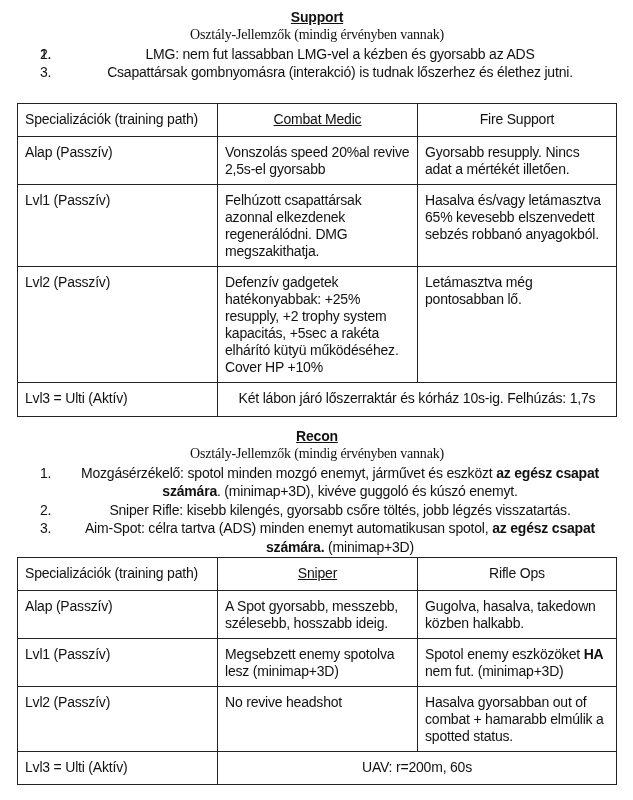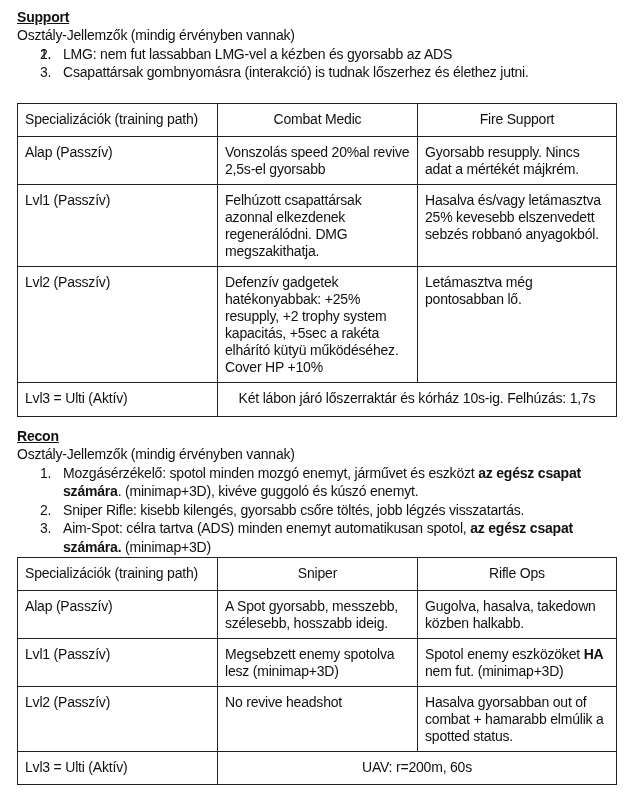--- a/index.html
+++ b/index.html
@@ -1,39 +1,39 @@
 <!DOCTYPE html>
 <html><head>
 <meta charset="utf-8">
 <style>
   html, body { margin: 0; padding: 0; background: #ffffff; }
   body {
     width: 633px; height: 800px; position: relative; overflow: hidden;
     font-family: "Liberation Sans", sans-serif;
     font-size: 14px; color: #111; letter-spacing: -0.2px;
   }
-  .section { position: absolute; left: 17px; width: 600px; }
+  .section { position: absolute; left: 17px; width: 600px; text-align: center; }
   .heading {
     font-weight: bold; text-decoration: underline; line-height: 18px; height: 18px;
   }
-  .subtitle { line-height: 18.5px; }
+  .subtitle { line-height: 18.5px; font-family: Liberation Serif, serif; }
   ol.features { margin: 0; padding: 0; list-style: none; }
   ol.features li { position: relative; padding-left: 46px; line-height: 18.5px; }
   ol.features li .num { position: absolute; left: 23px; top: 0; }
   b { font-weight: bold; }
   table.spec {
     position: absolute; left: 17px; border-collapse: collapse; table-layout: fixed;
     width: 599px;
   }
   table.spec td {
     border: 1px solid #222; vertical-align: top; padding: 7px 7px 6px 7px;
     line-height: 17px; font-size: 14px;
   }
   table.spec td.c1 { width: 185px; }
-  table.spec td.c2 { width: 185px; }
+  table.spec td.c2 { width: 185px; text-decoration: underline; }
   table.spec td.c3 { width: 184px; }
   table.spec tr.hdr td.col-title { text-align: center; }
   table.spec td.merged { text-align: center; margin-top: 28px; }
 </style>
 </head>
 <body>
 
 <div class="section" style="top:8px;">
   <div class="heading">Support</div>
   <div class="subtitle">Osztály-Jellemzők (mindig érvényben vannak)</div>
@@ -47,26 +47,26 @@
 <table class="spec" style="top:103px;">
   <tbody>
       <tr class="hdr" style="height:33px;">
     <td class="c1">Specializációk (training path)</td>
     <td class="c2 col-title">Combat Medic</td>
     <td class="c3 col-title">Fire Support</td>
   </tr>
   <tr style="height:47px;">
     <td>Alap (Passzív)</td>
     <td>Vonszolás speed 20%al revive 2,5s-el gyorsabb</td>
-    <td>Gyorsabb resupply. Nincs adat a mértékét májkrém.</td>
+    <td>Gyorsabb resupply. Nincs adat a mértékét illetően.</td>
   </tr>
   <tr style="height:79px;">
     <td>Lvl1 (Passzív)</td>
     <td>Felhúzott csapattársak azonnal elkezdenek regenerálódni. DMG megszakithatja.</td>
-    <td>Hasalva és/vagy letámasztva 25% kevesebb elszenvedett sebzés robbanó anyagokból.</td>
+    <td>Hasalva és/vagy letámasztva 65% kevesebb elszenvedett sebzés robbanó anyagokból.</td>
   </tr>
   <tr style="height:111px;">
     <td>Lvl2 (Passzív)</td>
     <td>Defenzív gadgetek hatékonyabbak: +25% resupply, +2 trophy system kapacitás, +5sec a rakéta elhárító kütyü működéséhez. Cover HP +10%</td>
     <td>Letámasztva még pontosabban lő.</td>
   </tr>
   <tr style="height:34px;">
     <td>Lvl3 = Ulti (Aktív)</td>
     <td class="merged" colspan="2">Két lábon járó lőszerraktár és kórház 10s-ig. Felhúzás: 1,7s</td>
   </tr>

